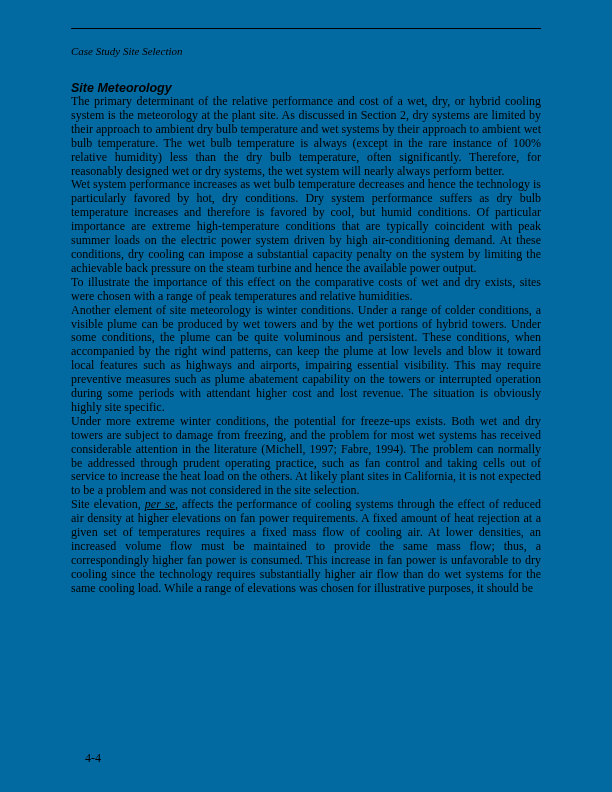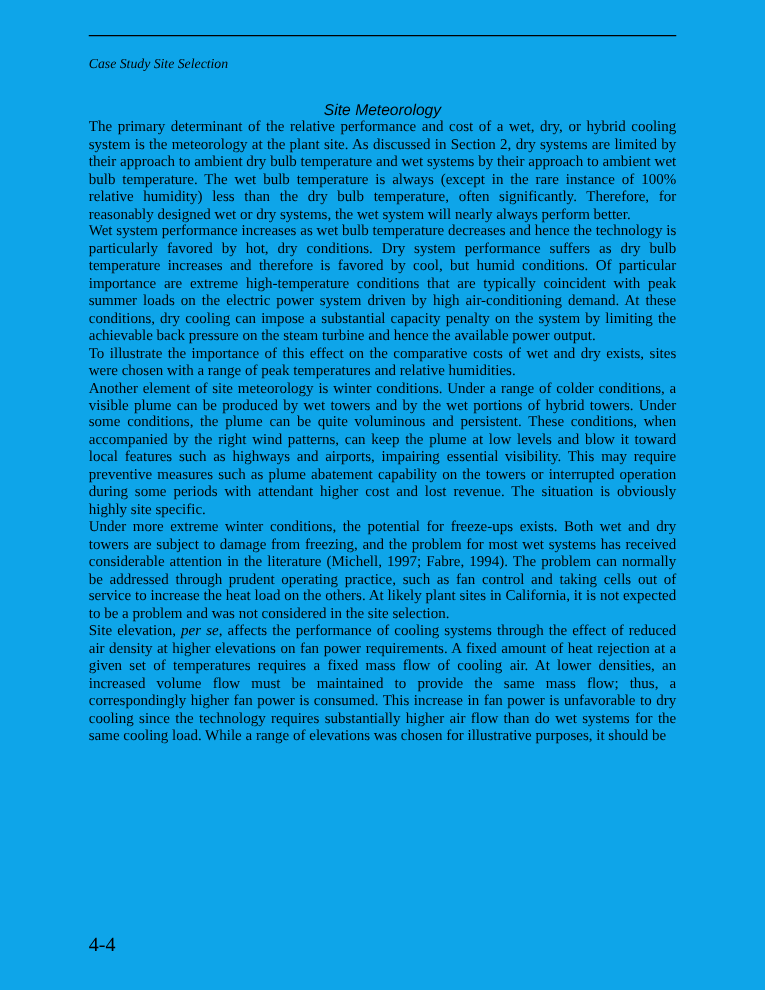--- a/index.html
+++ b/index.html
@@ -4,21 +4,21 @@
 <style>
   html, body {
     margin: 0;
     padding: 0;
     background: #e8e8e8;
   }
   .page {
     width: 612px;
     height: 792px;
     margin: 0 auto;
-    background: #0ea5e9;
+    background: #0369a1;
     position: relative;
     box-sizing: border-box;
     font-family: "Liberation Serif", serif;
     color: #000000;
   }
   .content {
     position: absolute;
     top: 28px;
     left: 71px;
     right: 71px;
@@ -29,40 +29,40 @@
     margin: 0 0 16px 0;
     height: 0;
   }
   .running-header {
     font-style: italic;
     font-size: 11px;
     margin: 0 0 2px 0;
   }
   .section-heading {
     font-family: "Liberation Sans", sans-serif;
-    font-weight: normal;
+    font-weight: bold;
     font-style: italic;
     font-size: 12.5px;
     margin: 24px 0 0 0;
-    text-align: center;
   }
   .para {
     font-size: 12px;
     line-height: 13.9px;
     text-align: justify;
     margin: 0 0 0 0;
   }
   .para .inline-italic {
     font-style: italic;
+    text-decoration: underline;
   }
   .page-number {
     position: absolute;
-    left: 71px;
+    left: 85px;
     bottom: 26px;
-    font-size: 16px;
+    font-size: 12px;
     text-align: right;
   }
 </style>
 </head>
 <body>
 
 <div class="page">
   <div class="content">
 
     <hr class="top-rule">

